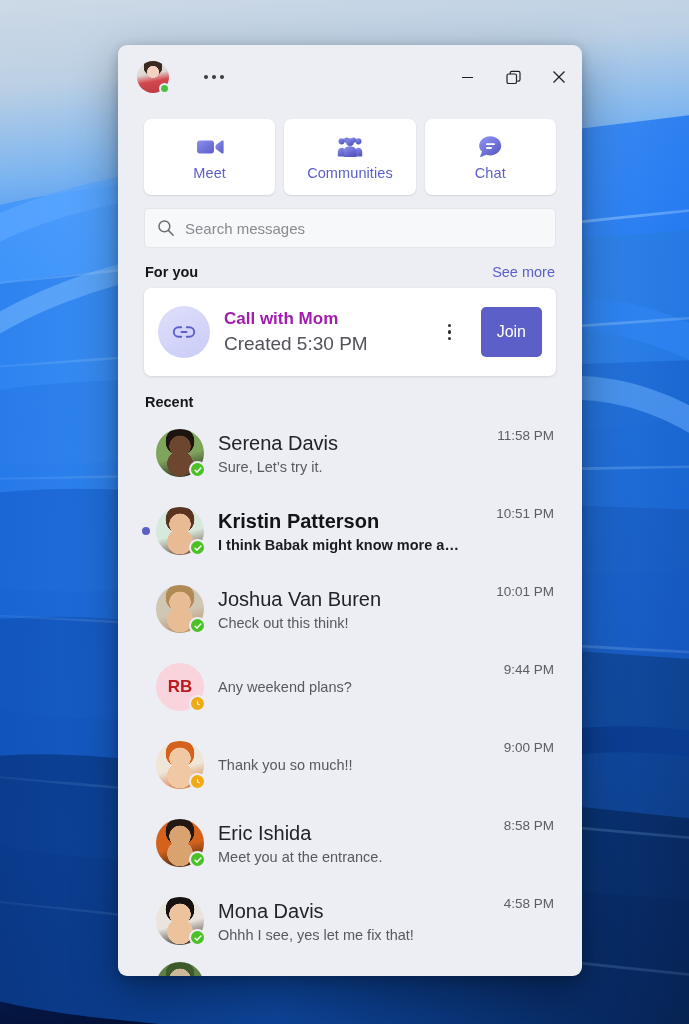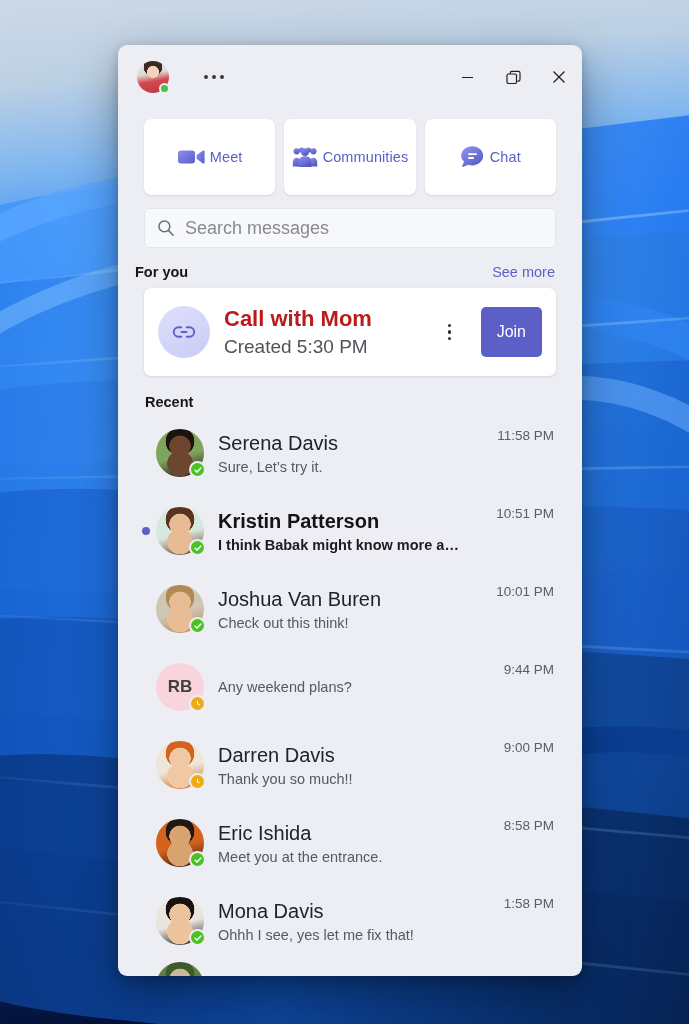--- a/index.html
+++ b/index.html
@@ -109,21 +109,21 @@
     gap: 9px;
     padding: 10px 26px 0 26px;
     flex: 0 0 auto;
   }
   .feature-card {
     flex: 1 1 0;
     height: 76px;
     background: #ffffff;
     border-radius: 7px;
     box-shadow: 0 1px 2px rgba(0,0,0,.10), 0 0 1px rgba(0,0,0,.06);
-    display: flex; flex-direction: row;
+    display: flex; flex-direction: column;
     align-items: center; justify-content: center;
     gap: 5px;
     cursor: pointer;
   }
   .feature-icon { height: 26px; display: flex; align-items: center; justify-content: center; }
   .feature-label { font-size: 14.5px; color: #5b5fc7; letter-spacing: .1px; }
 
   
   .search-wrap { padding: 13px 26px 0 26px; flex: 0 0 auto; }
   .search-box {
@@ -131,28 +131,28 @@
     background: #f7f8fa;
     border: 1px solid #e3e5ea;
     border-radius: 5px;
     display: flex; align-items: center;
     padding: 0 12px;
     gap: 10px;
   }
   .search-box input {
     flex: 1; border: none; outline: none; background: transparent;
     font-family: "Liberation Sans", sans-serif;
-    font-size: 18px; color: #b91c1c;
+    font-size: 15px; color: #b91c1c;
   }
   .search-box input::placeholder { color: #888a90; }
 
   
   .section-head {
     display: flex; align-items: baseline; justify-content: space-between;
-    padding: 16px 27px 8px 17px;
+    padding: 16px 27px 8px 27px;
     flex: 0 0 auto;
   }
   .section-title { font-size: 14.5px; font-weight: bold; color: #16161a; }
   .section-link { font-size: 14.5px; color: #5b5fc7; cursor: pointer; }
 
   
   .foryou-wrap { padding: 0 26px; flex: 0 0 auto; }
   .foryou-card {
     background: #ffffff;
     border-radius: 7px;
@@ -162,21 +162,21 @@
     padding: 0 14px 0 14px;
     gap: 14px;
   }
   .link-circle {
     width: 52px; height: 52px; border-radius: 50%;
     background: linear-gradient(150deg,#dfe0fb 0%, #c9cbf7 100%);
     display: flex; align-items: center; justify-content: center;
     flex: 0 0 auto;
   }
   .foryou-text { flex: 1; min-width: 0; }
-  .foryou-title { font-size: 22px; font-weight: bold; color: #b91c1c; line-height: 1.35; }
+  .foryou-title { font-size: 17px; font-weight: bold; color: #a21caf; line-height: 1.35; }
   .foryou-sub { font-size: 19px; color: #51525a; line-height: 1.35; }
   .kebab {
     width: 22px; height: 34px; display: flex; flex-direction: column;
     align-items: center; justify-content: center; gap: 3.5px;
     cursor: pointer; border-radius: 4px; flex: 0 0 auto;
   }
   .kebab span { width: 3.2px; height: 3.2px; border-radius: 50%; background: #2e2e33; }
   .join-btn {
     background: #5b5fc7; color: #fff;
     border: none; border-radius: 5px;
@@ -443,21 +443,21 @@
     </div>
     <div class="row-text">
       <div class="row-name">Joshua Van Buren</div>
       <div class="row-msg">Check out this think!</div>
     </div>
     <div class="row-time">10:01 PM</div>
   </div>
         <div class="chat-row">
 
     <div class="row-avatar">
-      <div class="initials" style="background:#f9d4dd;color:#404040;">RB</div>
+      <div class="initials" style="background:#f9d4dd;color:#b91c1c;">RB</div>
       <div class="badge away">
       <svg width="9" height="9" viewBox="0 0 9 9">
                 <circle cx="4.5" cy="4.5" r="4.5" fill="#eeab16"></circle>
       <path d="M4.5 2.2v2.5l1.7 1" stroke="#fff" stroke-width="1.05" fill="none" stroke-linecap="round"></path>
               </svg>
             </div>
     </div>
     <div class="row-text">
       <div class="row-msg">Any weekend plans?</div>
     </div>
@@ -472,21 +472,20 @@
          radial-gradient(circle at 50% 26%, #d4621c 0 33%, transparent 34%),
          linear-gradient(165deg, #efe6d8 0%, #efe6d8 55%, #d4621c 100%);"></div>
       <div class="badge away">
       <svg width="9" height="9" viewBox="0 0 9 9">
                 <circle cx="4.5" cy="4.5" r="4.5" fill="#eeab16"></circle>
       <path d="M4.5 2.2v2.5l1.7 1" stroke="#fff" stroke-width="1.05" fill="none" stroke-linecap="round"></path>
               </svg>
             </div>
     </div>
     <div class="row-text">
-      <div class="row-name">Darren Davis</div>
       <div class="row-msg">Thank you so much!!</div>
     </div>
     <div class="row-time">9:00 PM</div>
   </div>
         <div class="chat-row">
 
     <div class="row-avatar">
       <div class="pic" style="background:
          radial-gradient(circle at 50% 72%, #d8a36e 0 30%, transparent 31%),
          radial-gradient(circle at 50% 36%, #d8a36e 0 27%, transparent 28%),
@@ -515,21 +514,21 @@
       <div class="badge available">
     <svg width="10" height="10" viewBox="0 0 10 10">
                 <path d="M2.1 5.2 L4.1 7.1 L7.9 3.1" stroke="#fff" stroke-width="1.5" fill="none" stroke-linecap="round" stroke-linejoin="round"></path>
               </svg>
             </div>
     </div>
     <div class="row-text">
       <div class="row-name">Mona Davis</div>
       <div class="row-msg">Ohhh I see, yes let me fix that!</div>
     </div>
-    <div class="row-time">1:58 PM</div>
+    <div class="row-time">4:58 PM</div>
   </div>
         <div class="chat-row partial">
 
     <div class="row-avatar">
       <div class="pic" style="background:
          radial-gradient(circle at 50% 72%, #cbb89a 0 30%, transparent 31%),
          radial-gradient(circle at 50% 36%, #cbb89a 0 27%, transparent 28%),
          radial-gradient(circle at 50% 26%, #3c5a2a 0 33%, transparent 34%),
          linear-gradient(165deg, #5f7f46 0%, #5f7f46 55%, #3c5a2a 100%);"></div>
 

